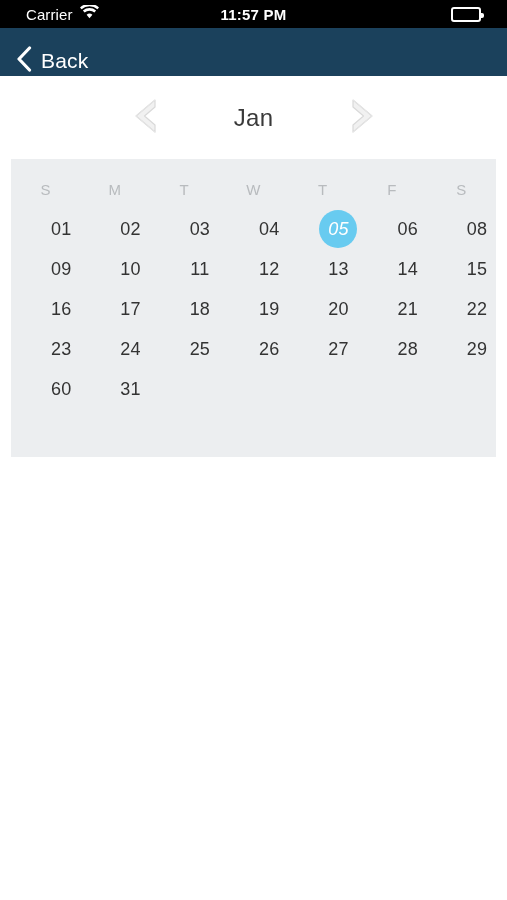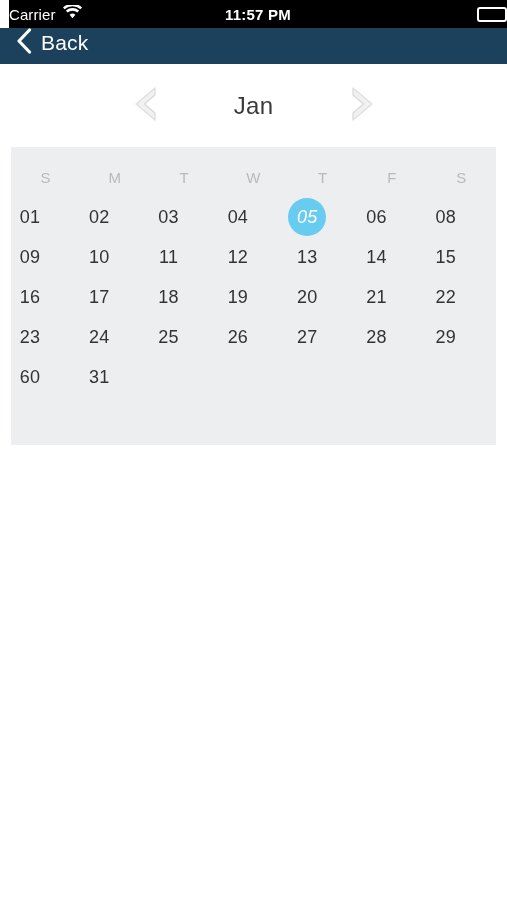--- a/index.html
+++ b/index.html
@@ -11,23 +11,22 @@
     font-family: "Liberation Sans", sans-serif;
     overflow: hidden;
   }
 
   
   .status-bar {
     height: 28px;
     background: #000000;
     display: flex;
     align-items: center;
-    padding: 0 0;
+    padding: 0 26px;
     position: relative;
-    margin-left: 9px;
   }
   .status-left {
     display: flex;
     align-items: center;
     gap: 7px;
   }
   .carrier-label {
     color: #ffffff;
     font-size: 15px;
     letter-spacing: 0.1px;
@@ -69,24 +68,24 @@
   }
   .battery-fill {
     width: 100%;
     height: 100%;
     background: #ffffff;
     border-radius: 1px;
   }
 
   
   .nav-bar {
-    height: 36px;
+    height: 48px;
     background: #1b415c;
     display: flex;
-    align-items: flex-start;
+    align-items: flex-end;
     padding: 0 16px;
   }
   .back-button {
     display: flex;
     align-items: center;
     gap: 9px;
     cursor: pointer;
   }
   .back-chevron { display: block; }
   .back-label {
@@ -135,21 +134,21 @@
     align-items: center;
     justify-content: center;
     font-size: 15px;
     color: #b8bbbe;
     letter-spacing: 0.3px;
   }
   .day-cell {
     height: 40px;
     display: flex;
     align-items: center;
-    justify-content: flex-start;
+    justify-content: flex-end;
     position: relative;
   }
   .day-number {
     font-size: 18px;
     color: #333333;
     letter-spacing: 0.2px;
     width: 38px;
     height: 38px;
     display: flex;
     align-items: center;

